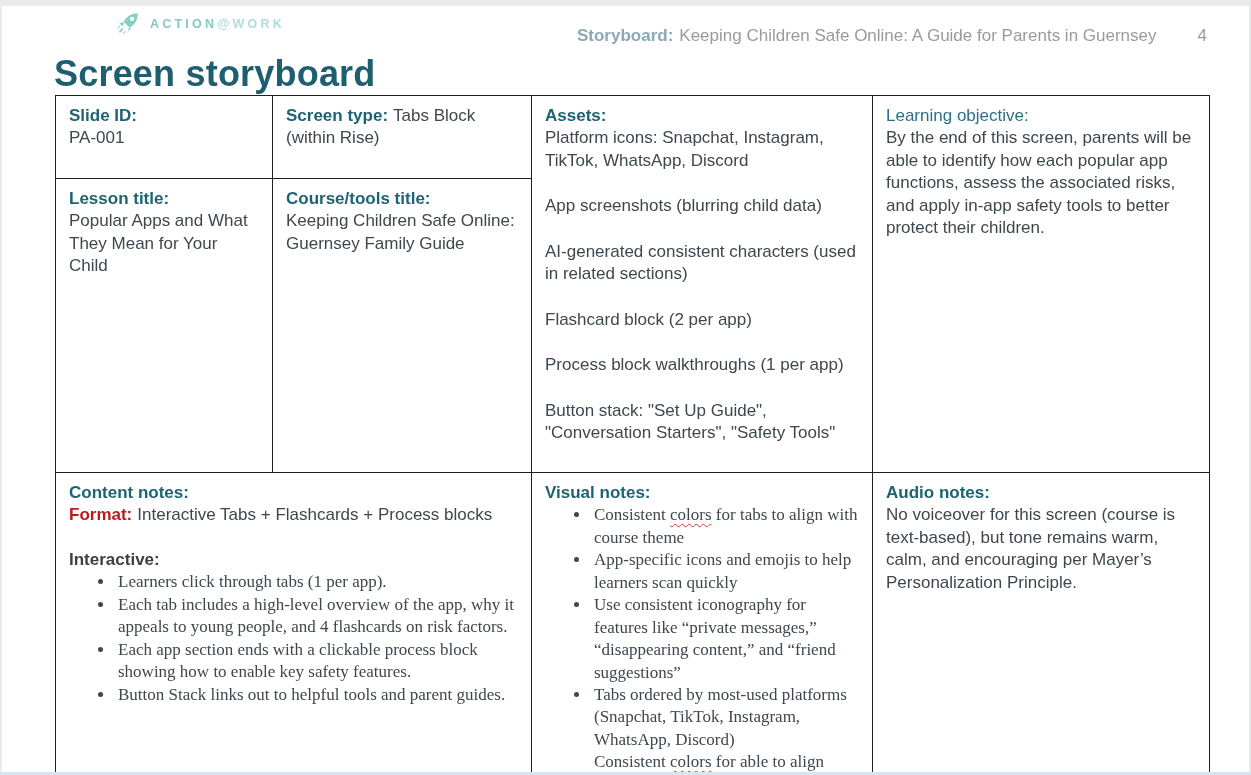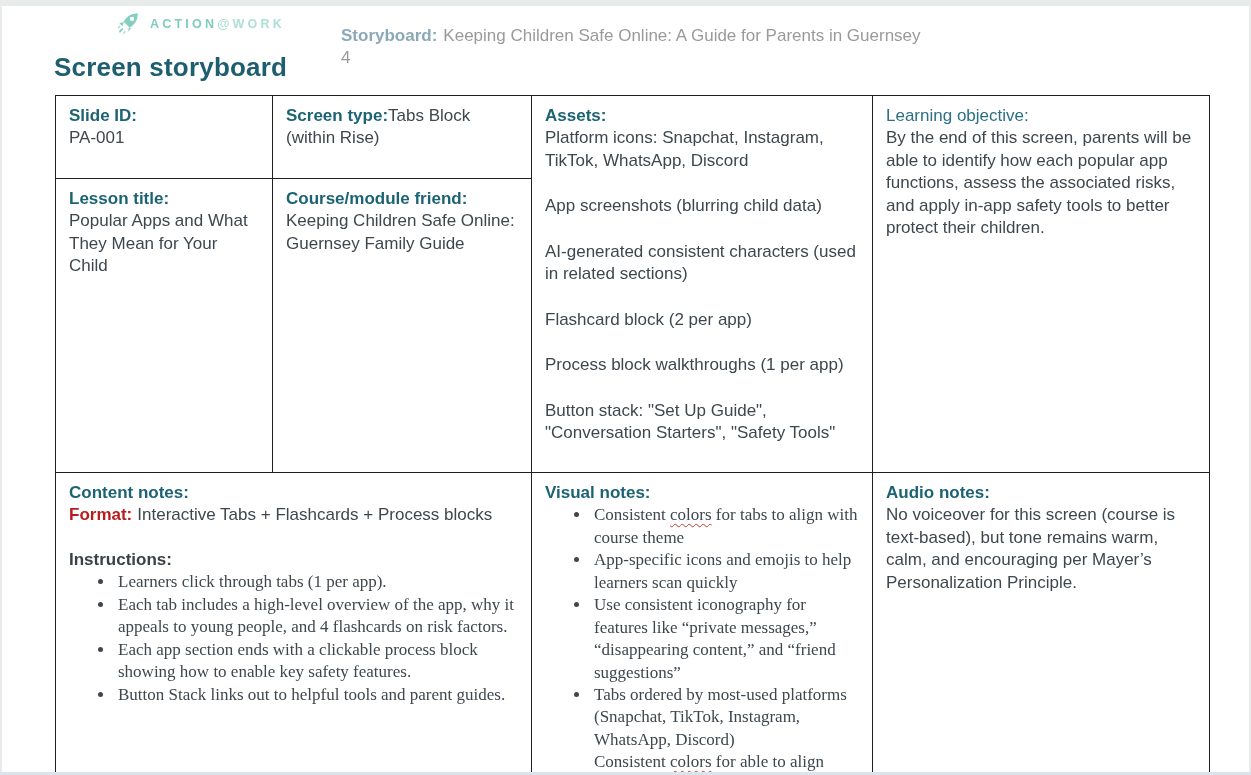--- a/index.html
+++ b/index.html
@@ -24,46 +24,46 @@
     position: absolute; left: 112px; top: 9px;
     display: flex; align-items: center; gap: 8px;
   }
   .logo-text { font-size: 12.5px; font-weight: bold; letter-spacing: 3.2px; }
   .logo-action { color: #7fccbf; }
   .logo-work { color: #aedfd6; }
 
   .doc-ref {
     position: absolute; top: 25px; left: 300px; right: 44px;
     display: flex; justify-content: flex-end; align-items: baseline;
-    font-size: 17px; color: #9a9a9a; white-space: nowrap; flex-direction: column;
+    font-size: 17px; color: #9a9a9a; white-space: nowrap;
   }
   .doc-label { font-weight: bold; color: #8aa9b7; margin-right: 6px; }
   .pageno { margin-left: 41px; color: #9a9a9a; }
 
   h1 {
     position: absolute; left: 54px; top: 50px; margin: 0;
-    font-size: 26px; font-weight: bold; color: #1d5e6f;
+    font-size: 36px; font-weight: bold; color: #1d5e6f;
     letter-spacing: 0.2px;
   }
 
   
   table.sb {
     position: absolute; left: 55px; top: 95px;
     border-collapse: collapse; table-layout: fixed;
     width: 1154px;
   }
   table.sb td {
     border: 1.5px solid #1f1f1f;
     vertical-align: top;
     padding: 9px 13px 9px 13px;
   }
   .lbl-block { display: block; font-weight: bold; color: #1c6374; }
   .lbl-objective { display: block; font-weight: normal; color: #2d7086; }
   .lbl-inline-dark { font-weight: bold; color: #b91c1c; margin-right: 5px; }
-  .lbl-inline { font-weight: bold; color: #1c6374; }
+  .lbl-inline { font-weight: bold; color: #1c6374; margin-right: 5px; }
   .instructions-label { display: block; font-weight: bold; color: #3a4147; margin-top: 22px; }
 
   .cell-assets p { margin: 0 0 23px 0; }
   .cell-assets p:last-child { margin-bottom: 0; }
 
   ul.notes-list { margin: 0; padding-left: 46px; font-family: Liberation Serif, serif; }
   ul.notes-list li { padding-left: 3px; }
 
   .sq {
     text-decoration: underline;
@@ -131,31 +131,31 @@
       <span class="lbl-objective">Learning objective:</span>
       <span>By the end of this screen, parents will be able to identify how each popular app functions, assess the associated risks, and apply in-app safety tools to better protect their children.</span>
     </td>
   </tr>
   <tr style="height:294px">
     <td>
       <span class="lbl-block">Lesson title:</span>
       <span>Popular Apps and What They Mean for Your Child</span>
     </td>
     <td>
-      <span class="lbl-block">Course/module friend:</span>
+      <span class="lbl-block">Course/tools title:</span>
       <span>Keeping Children Safe Online: Guernsey Family Guide</span>
     </td>
   </tr>
   <tr style="height:345px">
     <td colspan="2">
       <span class="lbl-block">Content notes:</span>
       <div>
         <span class="lbl-inline-dark">Format:</span><span>Interactive Tabs + Flashcards + Process blocks</span>
       </div>
-      <span class="instructions-label">Instructions:</span>
+      <span class="instructions-label">Interactive:</span>
       <ul class="notes-list">
         <li><span>Learners click through tabs (1 per app).</span></li>
         <li><span>Each tab includes a high-level overview of the app, why it appeals to young people, and 4 flashcards on risk factors.</span></li>
         <li><span>Each app section ends with a clickable process block showing how to enable key safety features.</span></li>
         <li><span>Button Stack links out to helpful tools and parent guides.</span></li>
       </ul>
     </td>
     <td>
       <span class="lbl-block">Visual notes:</span>
       <ul class="notes-list">

